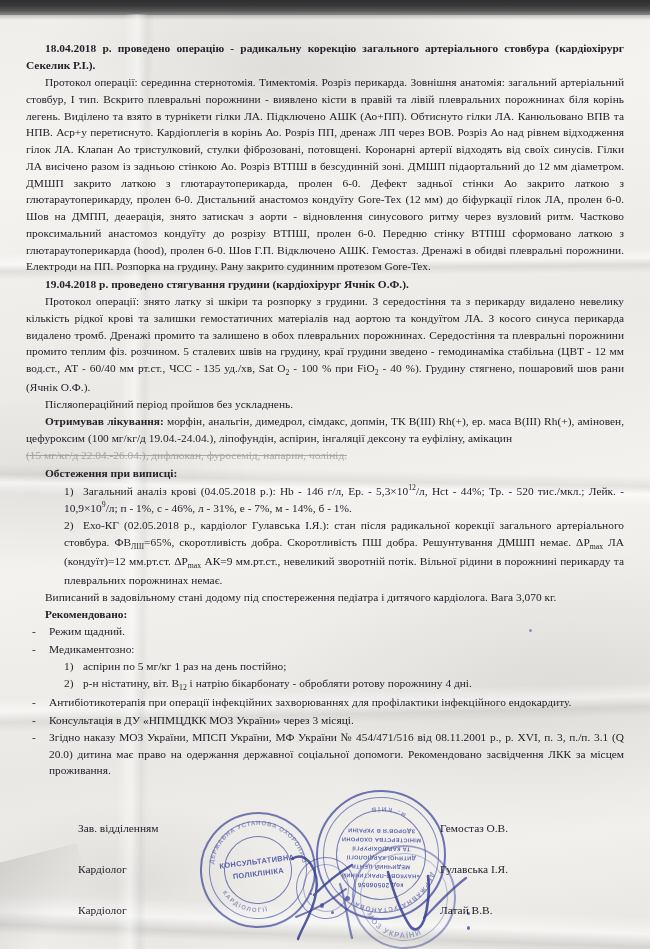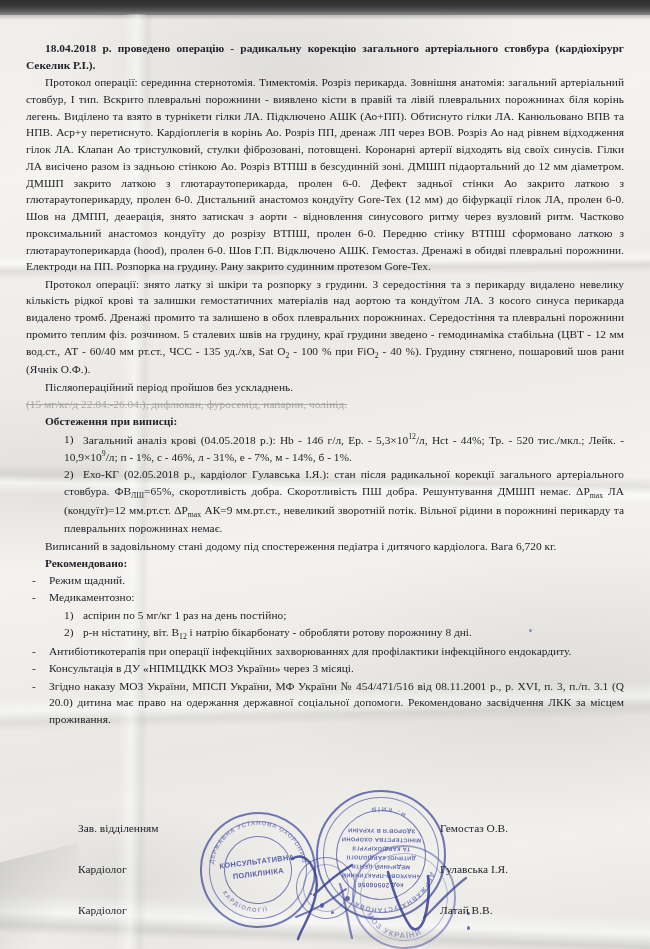--- a/index.html
+++ b/index.html
@@ -210,45 +210,47 @@
   <div class="crease crease-d"></div>
   <div class="crease crease-v"></div>
   <div class="corner-fold"></div>
 
   <div class="content">
 
     <p class="indent b">18.04.2018 р. проведено операцію - радикальну корекцію загального артеріального стовбура (кардіохірург Секелик Р.І.).</p>
 
     <p class="indent">Протокол операції: серединна стернотомія. Тимектомія. Розріз перикарда. Зовнішня анатомія: загальний артеріальний стовбур, I тип. Вскрито плевральні порожнини - виявлено кісти в правій та лівій плевральних порожнинах біля корінь легень. Виділено та взято в турнікети гілки ЛА. Підключено АШК (Ао+ПП). Обтиснуто гілки ЛА. Канюльовано ВПВ та НПВ. Аср+у перетиснуто. Кардіоплегія в корінь Ао. Розріз ПП, дренаж ЛП через ВОВ. Розріз Ао над рівнем відходження гілок ЛА. Клапан Ао тристулковий, стулки фіброзовані, потовщені. Коронарні артерії відходять від своїх синусів. Гілки ЛА висічено разом із задньою стінкою Ао. Розріз ВТПШ в безсудинній зоні. ДМШП підаортальний до 12 мм діаметром. ДМШП закрито латкою з глютараутоперикарда, пролен 6-0. Дефект задньої стінки Ао закрито латкою з глютараутоперикарду, пролен 6-0. Дистальний анастомоз кондуїту Gore-Tex (12 мм) до біфуркації гілок ЛА, пролен 6-0. Шов на ДМПП, деаерація, знято затискач з аорти - відновлення синусового ритму через вузловий ритм. Частково проксимальний анастомоз кондуїту до розрізу ВТПШ, пролен 6-0. Передню стінку ВТПШ сформовано латкою з глютараутоперикарда (hood), пролен 6-0. Шов Г.П. Відключено АШК. Гемостаз. Дренажі в обидві плевральні порожнини. Електроди на ПП. Розпорка на грудину. Рану закрито судинним протезом Gore-Tex.</p>
 
+    <p class="indent b">19.04.2018 р. проведено стягування грудини (кардіохірург Ячнік О.Ф.).</p>
 
     <p class="indent"><span>Протокол операції: знято латку зі шкіри та розпорку з грудини. З середостіння та з перикарду видалено невелику кількість рідкої крові та залишки гемостатичних матеріалів над аортою та кондуїтом ЛА. З косого синуса перикарда видалено тромб. Дренажі промито та залишено в обох плевральних порожнинах. Середостіння та плевральні порожнини промито теплим фіз. розчином. 5 сталевих швів на грудину, краї грудини зведено - гемодинаміка стабільна (ЦВТ - 12 мм вод.ст., АТ - 60/40 мм рт.ст., ЧСС - 135 уд./хв, Sat O</span><sub>2</sub><span> - 100 % при FiO</span><sub>2</sub><span> - 40 %). Грудину стягнено, пошаровий шов рани (Ячнік О.Ф.).</span></p>
 
     <p class="indent">Післяопераційний період пройшов без ускладнень.</p>
 
+    <p class="indent"><span class="b">Отримував лікування:</span><span> морфін, анальгін, димедрол, сімдакс, допмін, ТК B(III) Rh(+), ер. маса B(III) Rh(+), аміновен, цефуроксим (100 мг/кг/д 19.04.-24.04.), ліпофундін, аспірин, інгаляції дексону та еуфіліну, амікацин</span></p>
 
     <p class="strike">(15 мг/кг/д 22.04.-26.04.), дифлюкан, фуросемід, напарин, чолінід.</p>
 
     <p class="head-left">Обстеження при виписці:</p>
 
     <p class="numlist"><span class="marker">1)</span><span>Загальний аналіз крові (04.05.2018 р.): Hb - 146 г/л, Ер. - 5,3×10</span><sup>12</sup><span>/л, Нct - 44%; Тр. - 520 тис./мкл.; Лейк. - 10,9×10</span><sup>9</sup><span>/л; п - 1%, с - 46%, л - 31%, е - 7%, м - 14%, б - 1%.</span></p>
 
     <p class="numlist"><span class="marker">2)</span><span>Ехо-КГ (02.05.2018 р., кардіолог Гулавська І.Я.): стан після радикальної корекції загального артеріального стовбура. ФВ</span><sub>ЛШ</sub><span>=65%, скоротливість добра. Скоротливість ПШ добра. Решунтування ДМШП немає. ΔP</span><sub>max</sub><span> ЛА (кондуїт)=12 мм.рт.ст. ΔP</span><sub>max</sub><span> АК=9 мм.рт.ст., невеликий зворотній потік. Вільної рідини в порожнині перикарду та плевральних порожнинах немає.</span></p>
 
-    <p class="indent">Виписаний в задовільному стані додому під спостереження педіатра і дитячого кардіолога. Вага 6,720 кг.</p>
+    <p class="indent">Виписаний в задовільному стані додому під спостереження педіатра і дитячого кардіолога. Вага 3,070 кг.</p>
 
     <p class="head-left">Рекомендовано:</p>
 
     <p class="dashitem"><span class="dash">-</span><span>Режим щадний.</span></p>
 
     <p class="dashitem"><span class="dash">-</span><span>Медикаментозно:</span></p>
 
     <p class="numlist"><span class="marker">1)</span><span>аспірин по 5 мг/кг 1 раз на день постійно;</span></p>
 
-    <p class="numlist"><span class="marker">2)</span><span>р-н ністатину, віт. B</span><sub>12</sub><span> і натрію бікарбонату - обробляти ротову порожнину 8 дні.</span></p>
+    <p class="numlist"><span class="marker">2)</span><span>р-н ністатину, віт. B</span><sub>12</sub><span> і натрію бікарбонату - обробляти ротову порожнину 4 дні.</span></p>
 
     <p class="dashitem"><span class="dash">-</span><span>Антибіотикотерапія при операції інфекційних захворюваннях для профілактики інфекційного ендокардиту.</span></p>
 
     <p class="dashitem"><span class="dash">-</span><span>Консультація в ДУ «НПМЦДКК МОЗ України» через 3 місяці.</span></p>
 
     <p class="dashitem"><span class="dash">-</span><span>Згідно наказу МОЗ України, МПСП України, МФ України № 454/471/516 від 08.11.2001 р., р. XVI, п. 3, п./п. 3.1 (Q 20.0) дитина має право на одержання державної соціальної допомоги. Рекомендовано засвідчення ЛКК за місцем проживання.</span></p>
 
   </div>
 
   <div class="sign-block">

